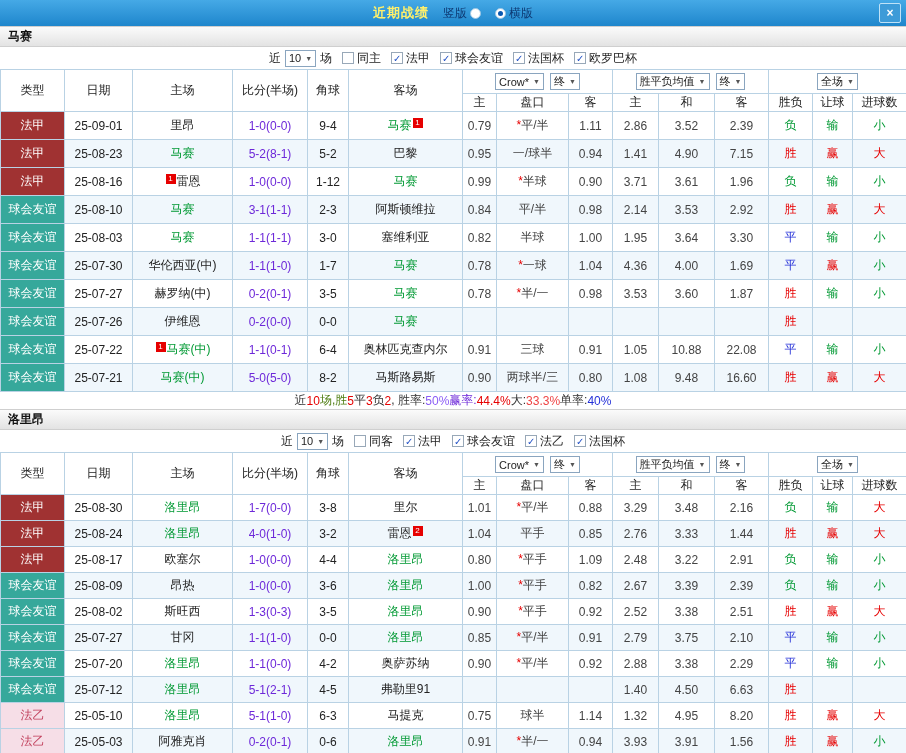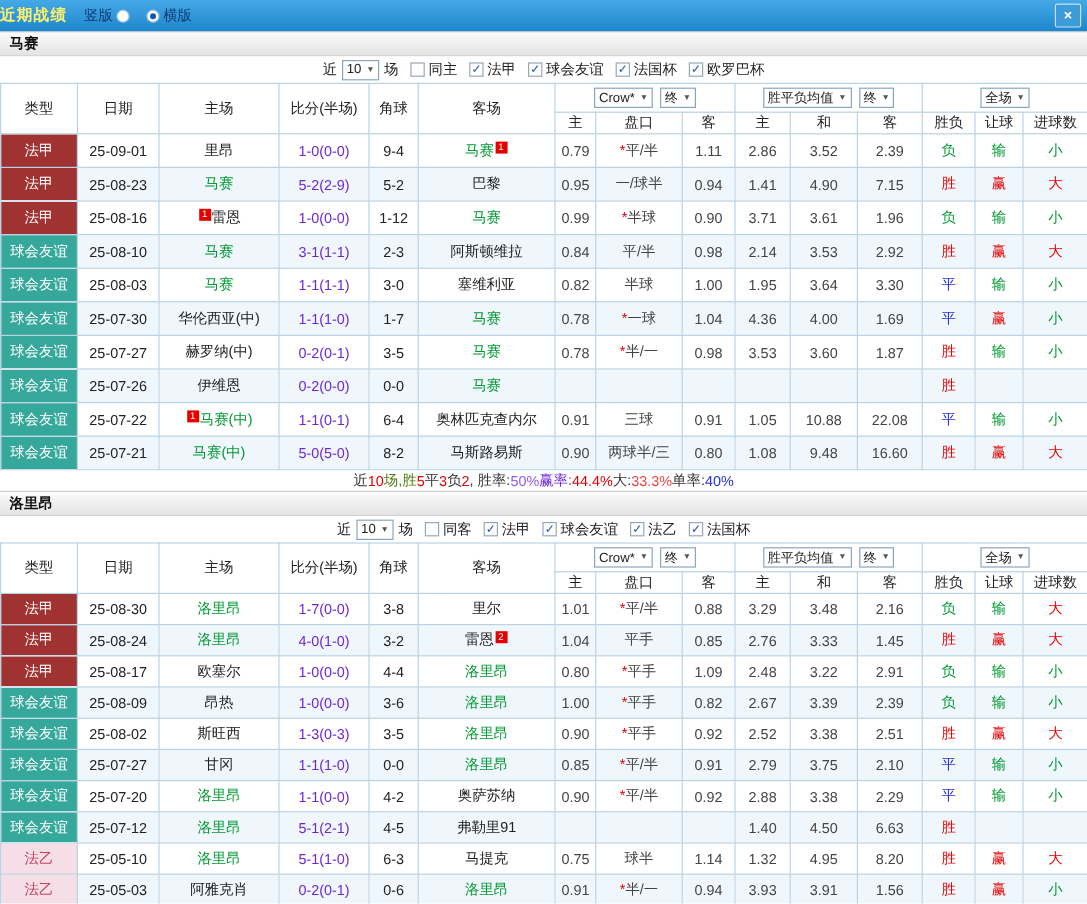--- a/index.html
+++ b/index.html
@@ -1,18 +1,18 @@
 <!DOCTYPE html>
 <html><head>
 <meta charset="utf-8">
 <style>
   *{margin:0;padding:0;box-sizing:border-box}
   html,body{background:#fff}
   body{width:906px;height:753px;overflow:hidden;font-family:"Liberation Sans","DejaVu Sans",sans-serif;font-size:12px;color:#222}
-  .titlebar{height:26px;background:linear-gradient(180deg,#45A9E6 0%,#1E86CC 100%);position:relative;display:flex;align-items:center;}
+  .titlebar{height:26px;background:linear-gradient(180deg,#45A9E6 0%,#1E86CC 100%);position:relative;display:flex;align-items:center;justify-content:center}
   .tb-center{display:flex;align-items:center;gap:14px}
   .tb-title{font-size:13px;font-weight:bold;color:#FFF06B;letter-spacing:1px}
   .tb-option{display:inline-flex;align-items:center;gap:3px;color:#0E3B75;font-size:12px;cursor:pointer}
   .radio{width:11px;height:11px;border-radius:50%;background:#fff;border:1px solid #9CC6E4;display:inline-block;position:relative}
   .radio.checked::after{content:"";position:absolute;left:2px;top:2px;width:5px;height:5px;border-radius:50%;background:#0A58B0}
   .closebtn{position:absolute;right:5px;top:3px;width:22px;height:20px;display:flex;align-items:center;justify-content:center;background:#3D9BD8;border:1px solid #BFE2F7;border-radius:2px;color:#fff;font-size:12px;font-weight:bold;cursor:pointer}
   .teambar{height:21px;background:linear-gradient(180deg,#FBFBFB,#E3E3E3);border-top:1px solid #CFCFCF;border-bottom:1px solid #CFCFCF;display:flex;align-items:center;padding-left:8px;font-weight:bold;color:#111}
   .filterrow{height:22px;display:flex;align-items:center;justify-content:center;background:#fff}
   .filterrow>*{margin:0 2px}
   .msel{display:inline-flex;align-items:center;height:17px;border:1px solid #8AA5BF;background:#fff;padding:0 3px;font-size:11px;color:#222;cursor:pointer;vertical-align:middle}
@@ -165,21 +165,21 @@
               <td class="odds">3.52</td>
               <td class="odds">2.39</td>
               <td class="res g">负</td>
               <td class="res g">输</td>
               <td class="res g">小</td>
             </tr>
             <tr>
               <td class="lg lg-l1">法甲</td>
               <td>25-08-23</td>
               <td><span class="team subject">马赛</span></td>
-              <td class="score">5-2(2-9)</td>
+              <td class="score">5-2(8-1)</td>
               <td>5-2</td>
               <td><span class="team">巴黎</span></td>
               <td class="odds">0.95</td>
               <td class="odds">一/球半</td>
               <td class="odds">0.94</td>
               <td class="odds">1.41</td>
               <td class="odds">4.90</td>
               <td class="odds">7.15</td>
               <td class="res r">胜</td>
               <td class="res r">赢</td>
@@ -452,21 +452,21 @@
               <td>25-08-24</td>
               <td><span class="team subject">洛里昂</span></td>
               <td class="score">4-0(1-0)</td>
               <td>3-2</td>
               <td><span class="team">雷恩</span><span class="badge">2</span></td>
               <td class="odds">1.04</td>
               <td class="odds">平手</td>
               <td class="odds">0.85</td>
               <td class="odds">2.76</td>
               <td class="odds">3.33</td>
-              <td class="odds">1.45</td>
+              <td class="odds">1.44</td>
               <td class="res r">胜</td>
               <td class="res r">赢</td>
               <td class="res r">大</td>
             </tr>
             <tr>
               <td class="lg lg-l1">法甲</td>
               <td>25-08-17</td>
               <td><span class="team">欧塞尔</span></td>
               <td class="score">1-0(0-0)</td>
               <td>4-4</td>

